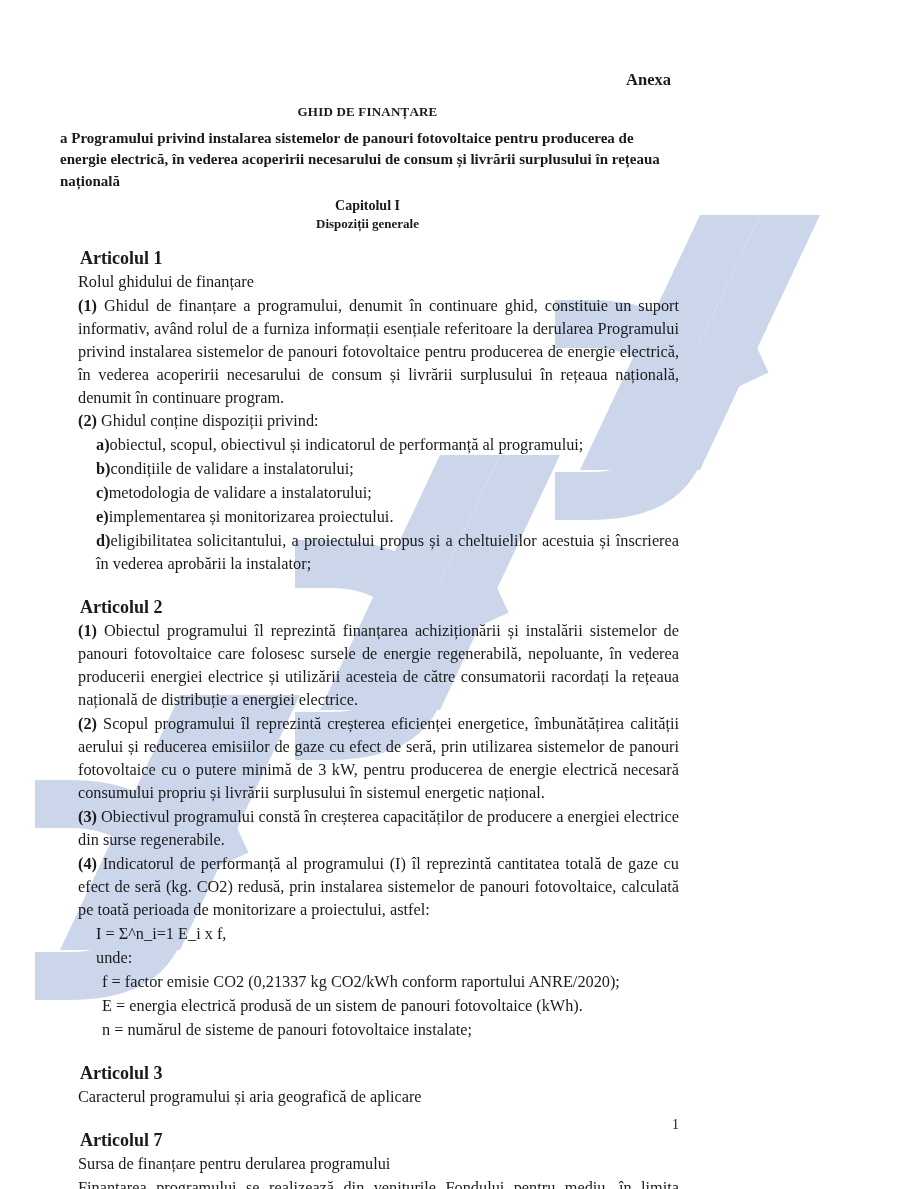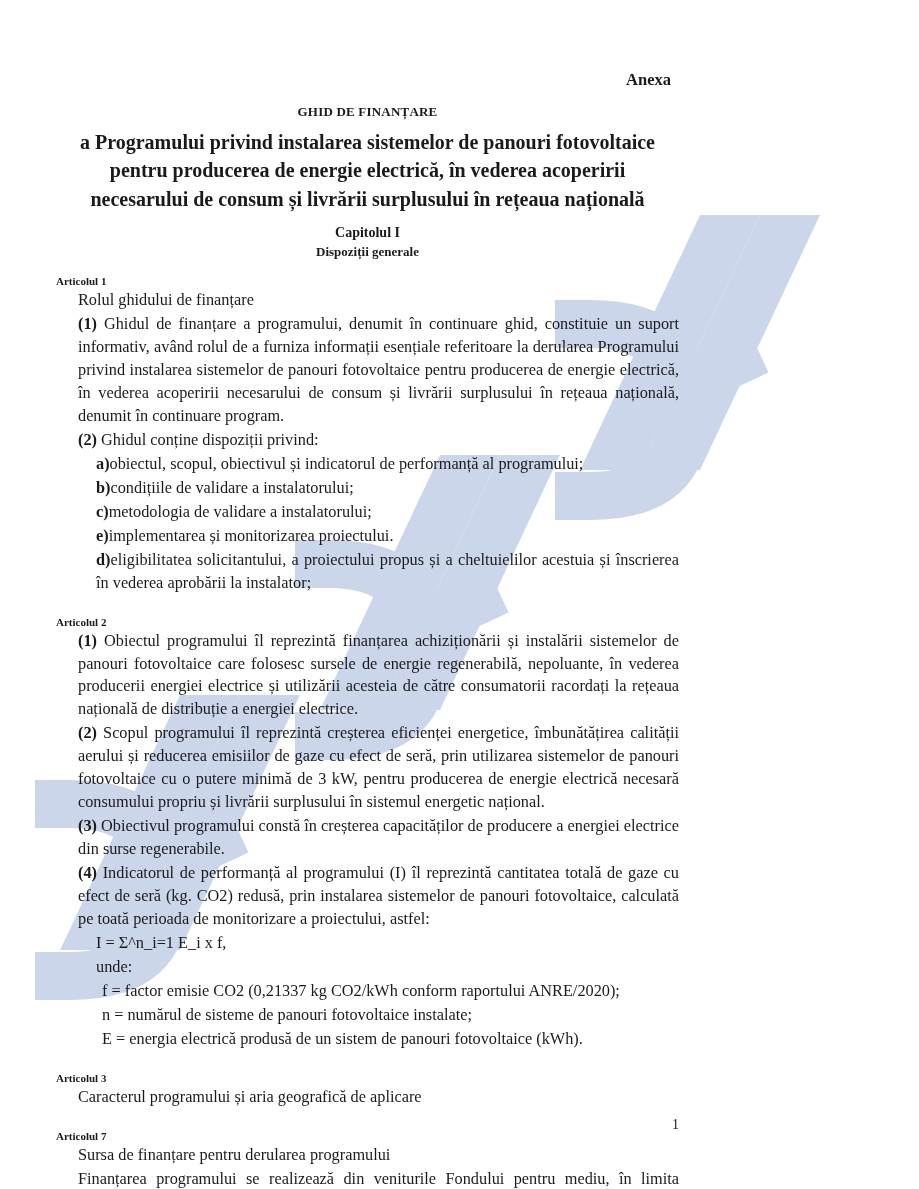--- a/index.html
+++ b/index.html
@@ -41,44 +41,43 @@
     margin: 10px 8px 14px 0;
   }
   .doc-title {
     text-align: center;
     font-weight: bold;
     font-size: 13px;
     margin: 0 0 8px 0;
     letter-spacing: .2px;
   }
   .doc-subtitle {
-    text-align: center;
     font-weight: bold;
-    font-size: 20px;
+    font-size: 15px;
     line-height: 1.42;
-    margin: 0 4px 10px 4px;
+    margin: 0 4px 4px 4px;
   }
   .chapter {
     text-align: center;
     font-weight: bold;
     font-size: 14px;
     margin: 0;
     line-height: 1.4;
   }
   .chapter-sub {
     text-align: center;
     font-weight: bold;
     font-size: 13px;
     margin: 0 0 14px 0;
     line-height: 1.4;
   }
   .article-head {
     font-weight: bold;
-    font-size: 11px;
-    margin: 12px 0 2px 0;
+    font-size: 18px;
+    margin: 12px 0 2px 24px;
   }
   p.para {
     font-size: 16.3px;
     line-height: 1.41;
     margin: 0 0 1px 0;
     padding-left: 22px;
     text-align: justify;
   }
   p.para.plain {
     text-align: left;
@@ -150,22 +149,22 @@
 
     <div class="article-head">Articolul 2</div>
     <p class="para"><span class="lead">(1)</span><span> Obiectul programului îl reprezintă finanțarea achiziționării și instalării sistemelor de panouri fotovoltaice care folosesc sursele de energie regenerabilă, nepoluante, în vederea producerii energiei electrice și utilizării acesteia de către consumatorii racordați la rețeaua națională de distribuție a energiei electrice.</span></p>
     <p class="para"><span class="lead">(2)</span><span> Scopul programului îl reprezintă creșterea eficienței energetice, îmbunătățirea calității aerului și reducerea emisiilor de gaze cu efect de seră, prin utilizarea sistemelor de panouri fotovoltaice cu o putere minimă de 3 kW, pentru producerea de energie electrică necesară consumului propriu și livrării surplusului în sistemul energetic național.</span></p>
     <p class="para"><span class="lead">(3)</span><span> Obiectivul programului constă în creșterea capacităților de producere a energiei electrice din surse regenerabile.</span></p>
     <p class="para"><span class="lead">(4)</span><span> Indicatorul de performanță al programului (I) îl reprezintă cantitatea totală de gaze cu efect de seră (kg. CO2) redusă, prin instalarea sistemelor de panouri fotovoltaice, calculată pe toată perioada de monitorizare a proiectului, astfel:</span></p>
 
     <p class="para indent2 plain">I = Σ^n_i=1 E_i x f,</p>
     <p class="para indent2 plain">unde:</p>
     <p class="para indent3 plain">f = factor emisie CO2 (0,21337 kg CO2/kWh conform raportului ANRE/2020);</p>
+    <p class="para indent3 plain">E = energia electrică produsă de un sistem de panouri fotovoltaice (kWh).</p>
     <p class="para indent3 plain">n = numărul de sisteme de panouri fotovoltaice instalate;</p>
-    <p class="para indent3 plain">E = energia electrică produsă de un sistem de panouri fotovoltaice (kWh).</p>
 
     <div class="spacer-sm"></div>
 
     <div class="article-head">Articolul 3</div>
     <p class="para plain">Caracterul programului și aria geografică de aplicare</p>
 
     <div class="spacer-sm"></div>
 
     <div class="article-head">Articolul 7</div>
     <p class="para plain">Sursa de finanțare pentru derularea programului</p>

